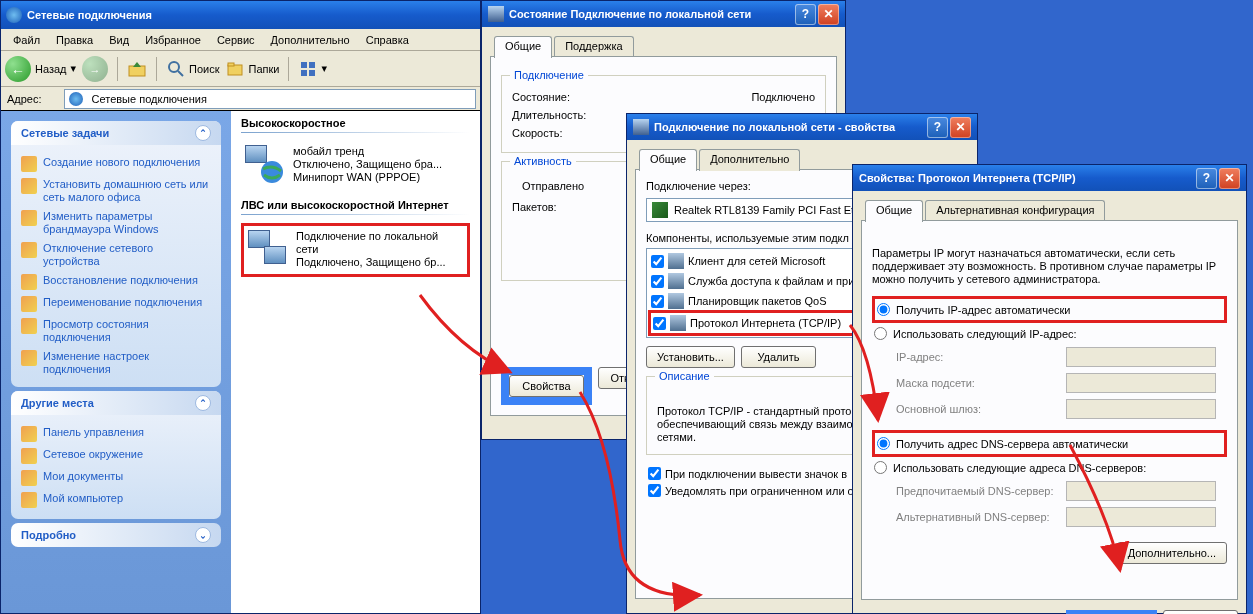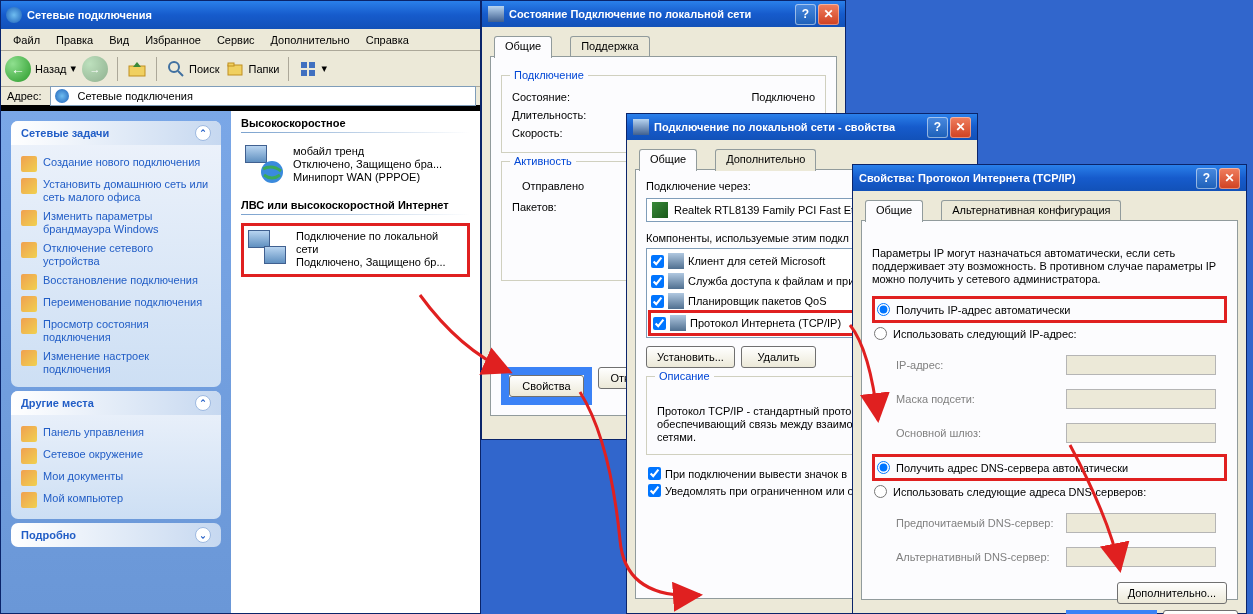--- a/index.html
+++ b/index.html
@@ -16,21 +16,21 @@
   .ex-title-icon { width:16px; height:16px; margin-right:5px; background:radial-gradient(circle,#6fbdf0,#1c5fb8); border-radius:50%;}
   .menu-bar{ height:22px; background:#ece9d8; display:flex; align-items:center; padding:0 4px; border-bottom:1px solid #aca899;text-align:right;}
   .menu-bar span{ padding:2px 8px; cursor:default;}
   .tool-bar{ height:36px; background:#ece9d8; display:flex; align-items:center; padding:0 4px; border-bottom:1px solid #aca899; gap:6px;}
   .tb-back{ display:flex; align-items:center; gap:4px;}
   .tb-back .circ{ width:26px; height:26px; border-radius:50%; background:radial-gradient(circle at 30% 30%,#8fe08f,#2a9a2a); display:flex;align-items:center;justify-content:center; color:#fff; font-size:14px;}
   .tb-fwd{ width:26px; height:26px; border-radius:50%; background:radial-gradient(circle at 30% 30%,#bde0bd,#8fb08f); display:flex;align-items:center;justify-content:center;color:#fff;}
   .tb-sep{width:1px; height:24px; background:#aca899; margin:0 3px;}
   .tb-item{display:flex;align-items:center;gap:3px;}
   .tb-icon{width:20px;height:20px;}
-  .addr-bar{height:24px; background:#ece9d8; display:flex; align-items:center; padding:0 4px; border-bottom:6px solid #000000; gap:6px;}
+  .addr-bar{height:24px; background:#ece9d8; display:flex; align-items:center; padding:0 4px; border-bottom:1px solid #000000; gap:20px;}
   .addr-label{padding:0 2px;}
   .addr-field{flex:1; height:20px; background:#fff; border:1px solid #7f9db9; display:flex; align-items:center; padding:0 4px; gap:4px;}
   .ex-body{display:flex; height:calc(100% - 28px - 22px - 36px - 24px);}
   .sidebar{width:230px; background:linear-gradient(to bottom,#7aa7e7,#6a97d7); padding:10px; overflow:auto;}
   .side-panel{background:linear-gradient(to bottom,#eef3fb,#cddff4); border-radius:7px; margin-bottom:4px; overflow:hidden;}
   .side-hdr{background:linear-gradient(to right,#fff,#c6d8f0); height:24px; display:flex; align-items:center; padding:0 10px; font-weight:bold; font-size:12px; color:#215dc6; justify-content:space-between;}
   .side-hdr .chev{width:16px;height:16px;border:1px solid #9db9e0;border-radius:50%;background:#fff;display:flex;align-items:center;justify-content:center;color:#215dc6;font-size:9px;}
   .side-body{padding:8px 10px;}
   .side-link{display:flex; align-items:flex-start; gap:6px; color:#215dc6; padding:3px 0; cursor:pointer; line-height:13px;}
   .side-link .li-icon{width:16px;height:16px;flex-shrink:0;background:linear-gradient(135deg,#f0a050,#f0d050);border-radius:2px;}
@@ -47,41 +47,41 @@
   
   .dialog{position:absolute; border:1px solid #0a246a; background:#ece9d8;}
   .dlg-title{height:26px;background:linear-gradient(to bottom,#2a80ea,#165bcc 50%,#1251b8); color:#fff; display:flex; align-items:center; padding:0 6px; font-weight:bold; font-size:12px;}
   .dlg-title .ttl-icon{width:16px;height:16px;margin-right:5px;background:linear-gradient(#b8d4f0,#406090);}
   .dlg-title .spacer{flex:1;}
   .dlg-title .win-btn{width:21px;height:21px;margin-left:2px;border-radius:3px;display:flex;align-items:center;justify-content:center;font-weight:bold;color:#fff;font-size:12px;position:relative;}
   .win-btn.help{background:linear-gradient(to bottom,#4a8ae0,#1c5fb8);box-shadow:inset 0 0 0 1px rgba(255,255,255,0.5);}
   .win-btn.close{background:linear-gradient(to bottom,#f08060,#d04020);box-shadow:inset 0 0 0 1px rgba(255,255,255,0.4);}
   .dlg-body{padding:8px;}
   .tabs{position:relative; height:22px; margin-bottom:-1px; display:flex; padding-left:4px;}
-  .tab{background:#ece9d8; border:1px solid #919b9c; border-bottom:none; border-radius:3px 3px 0 0; padding:3px 10px; margin-right:18px; position:relative; top:1px;}
+  .tab{background:#ece9d8; border:1px solid #919b9c; border-bottom:none; border-radius:3px 3px 0 0; padding:3px 10px; margin-right:2px; position:relative; top:1px;}
   .tab.active{background:#fcfcfe; z-index:2;}
   .tab-page{background:#fcfcfe; border:1px solid #919b9c; padding:10px;}
   .group{border:1px solid #d0d0bf; margin:8px 0; padding:12px 10px 10px; position:relative;}
   .group-label{position:absolute; top:-7px; left:8px; background:#fcfcfe; padding:0 4px; color:#0046d5;}
   .kv{display:flex; padding:3px 0;}
   .kv .k{width:120px;}
   .kv .v{flex:1; text-align:right;}
   .btn{min-width:75px; height:22px; background:linear-gradient(to bottom,#fff,#ece9d8); border:1px solid #707070; border-radius:3px; padding:0 10px; cursor:pointer;}
   .chklist{border:1px solid #7f9db9;background:#fff;padding:2px;margin:4px 0;}
   .chkrow{display:flex;align-items:center;gap:4px;padding:2px 2px;}
   .chkrow.hl{border:3px solid #e02020; margin:-1px;}
   .chkrow input{margin:0;}
   .comp-icon{width:16px;height:16px;background:linear-gradient(#b0c8e0,#507090);flex-shrink:0;}
   .nic-box{display:flex;align-items:center;gap:6px;border:1px solid #7f9db9;background:#fff;padding:3px 5px;}
   .nic-icon{width:16px;height:16px;background:linear-gradient(135deg,#3a8a3a,#1a5a1a);}
   .desc{font-size:11px;line-height:13px;margin-top:16px;}
   .radio-row{display:flex;align-items:center;gap:6px;padding:4px 2px;}
   .radio-row input{margin:0;}
   .radio-row.hl{border:3px solid #e02020;}
-  .iprow{display:flex;align-items:center;padding:3px 0 3px 24px;margin-top:8px;}
+  .iprow{display:flex;align-items:center;padding:3px 0 3px 24px;}
   .iprow .lbl{width:170px;color:#808080;}
   .ipfield{width:150px;height:20px;border:1px solid #b5b5b5;background:#fff;}
   .ipfield.dis{background:#ece9d8;}
   .btm-btns{display:flex;justify-content:flex-end;gap:6px;margin-top:10px;}
   .hl-box{border:8px solid #3b82f6;display:inline-block;}
   
   .arrow{position:absolute;pointer-events:none;}
   svg.arrow-svg{overflow:visible;}
 </style>
 </head>

